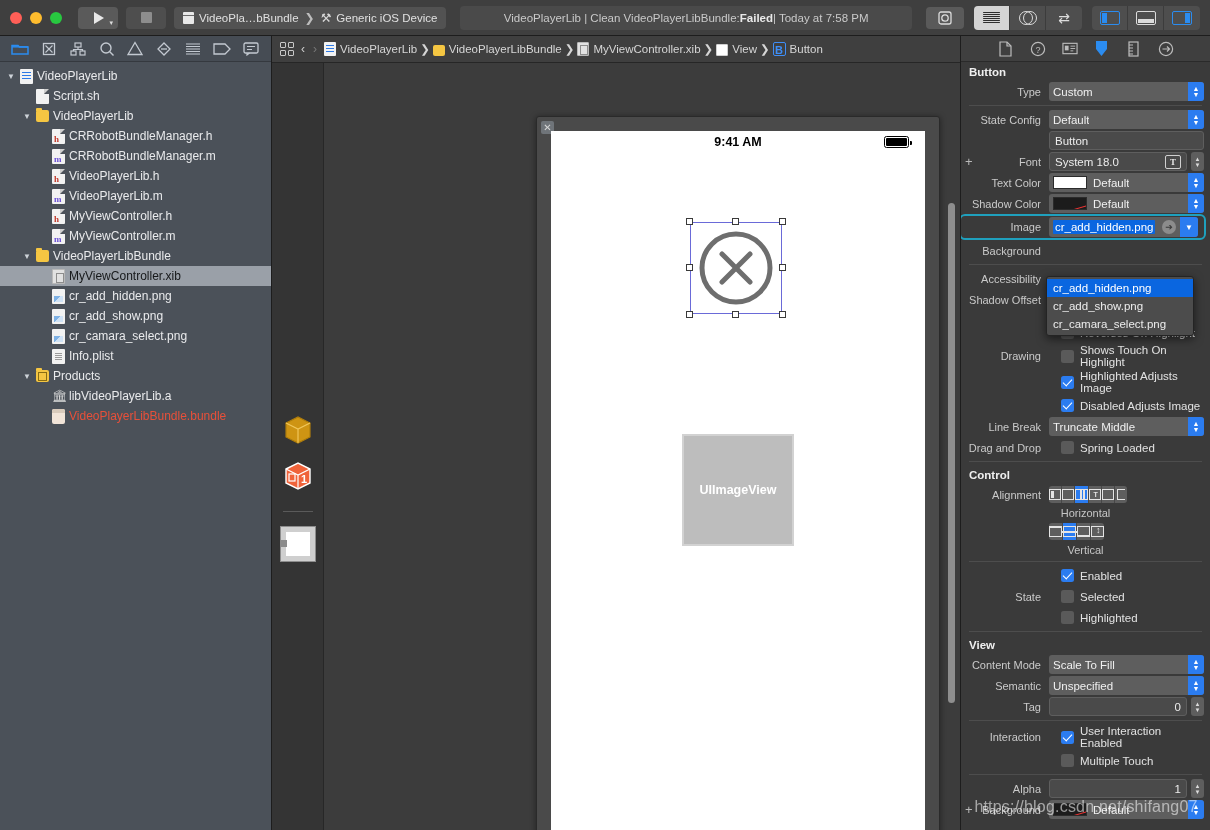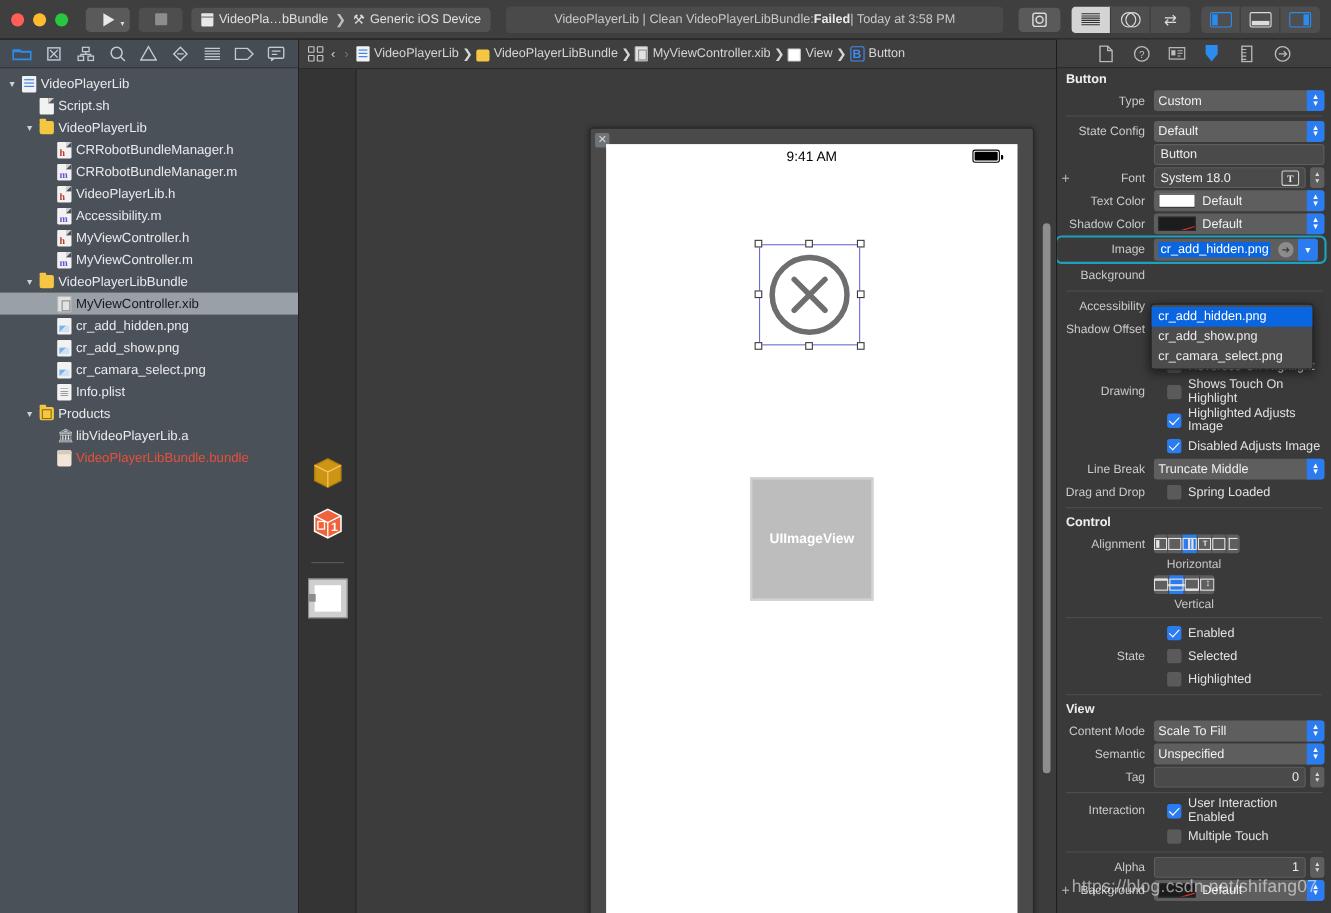--- a/index.html
+++ b/index.html
@@ -155,21 +155,21 @@
     box-shadow:0 1px 6px rgba(0,0,0,.45);
   }
   .dev-close{
     position:absolute; left:4px; top:4px; width:13px;height:13px; background:#6f7479;
     border-radius:2px; color:#d8d8d8; font-size:10px; line-height:13px; text-align:center;
   }
   .screen{
     position:absolute; left:14px; top:14px; right:14px; bottom:10px; background:#fff; overflow:hidden;
   }
   .statusbar{ height:22px; position:relative;}
-  .sb-time{ position:absolute; left:0;right:0;top:4px; text-align:center; font-size:12.5px; font-weight:normal; color:#000;}
+  .sb-time{ position:absolute; left:0;right:0;top:4px; text-align:center; font-size:12.5px; font-weight:bold; color:#000;}
   .sb-batt{
     position:absolute; right:16px; top:5px; width:25px;height:12px; border:1.5px solid #000; border-radius:2.5px;
   }
   .sb-batt i{position:absolute;left:1px;top:1px;bottom:1px;right:1px;background:#000;border-radius:1px;}
   .sb-batt:after{content:"";position:absolute;right:-4px;top:3.5px;width:2px;height:4px;background:#000;border-radius:0 1px 1px 0;}
 
   .sel-btn{ position:absolute; left:139px; top:91px; width:92px; height:92px;}
   .sel-box{ position:absolute; inset:0; border:1px solid #6a6ad8;}
   .handle{ position:absolute; width:7px;height:7px;background:#fff;border:1px solid #3a3a3a;}
   .glyph{ position:absolute; left:6px; top:6px; width:80px;height:80px;}
@@ -285,21 +285,21 @@
       <span class="ico-bundle"></span>
       <span>VideoPla…bBundle</span>
       <span class="sep">❯</span>
       <span class="ico-hammer">⚒</span>
       <span>Generic iOS Device</span>
     </div>
 
     <div class="status">
       <span>VideoPlayerLib | Clean VideoPlayerLibBundle: </span>
         <b>Failed</b>
-        <span> | Today at 3:58 PM</span>
+        <span> | Today at 7:58 PM</span>
     </div>
 
     <div class="tb-right">
       <div class="tb-btn" style="width:34px">
         <svg width="16" height="16" viewBox="0 0 16 16">
           <rect x="2" y="2" width="12" height="12" rx="2" fill="none" stroke="#dcdcdc" stroke-width="1.3"></rect>
           <circle cx="8" cy="8" r="3.2" fill="none" stroke="#dcdcdc" stroke-width="1.3"></circle>
         </svg>
       </div>
       <div class="seg">
@@ -439,21 +439,21 @@
             <span class="fico h">
               <span class="lt">h</span>
             </span>
             <span class="lbl">VideoPlayerLib.h</span>
           </div>
           <div class="row" style="padding-left: 38px;">
             <span class="tw empty">▼</span>
             <span class="fico m">
               <span class="lt">m</span>
             </span>
-            <span class="lbl">Accessibility.m</span>
+            <span class="lbl">VideoPlayerLib.m</span>
           </div>
           <div class="row" style="padding-left: 38px;">
             <span class="tw empty">▼</span>
             <span class="fico h">
               <span class="lt">h</span>
             </span>
             <span class="lbl">MyViewController.h</span>
           </div>
           <div class="row" style="padding-left: 38px;">
             <span class="tw empty">▼</span>

